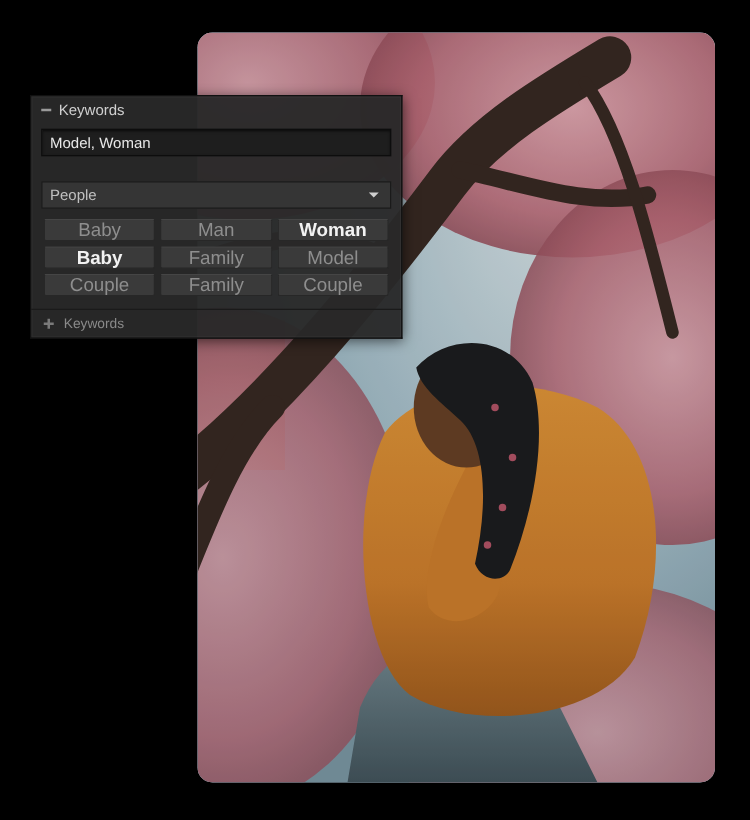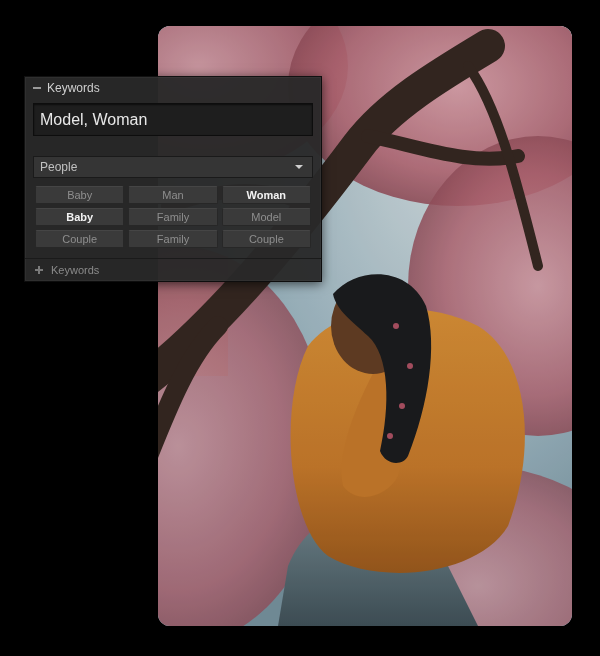--- a/index.html
+++ b/index.html
@@ -50,23 +50,23 @@
     }
     .panel-title { color: #cfcfcf; font-size: 12px; }
     .panel-body { padding: 4px 8px 8px 8px; }
     .keyword-input {
       width: 100%;
       background: #1e1e1e;
       border: 1px solid #0d0d0d;
       box-shadow: inset 0 1px 2px rgba(0,0,0,0.6);
       color: #e8e8e8;
       padding: 3px 6px;
-      font-size: 16px;
+      font-size: 12px;
       font-family: inherit;
-      height: 33px;
+      height: 22px;
     }
     .dropdown {
       margin-top: 20px;
       width: 100%;
       background: #353535;
       border: 1px solid #1a1a1a;
       height: 22px;
       display: flex;
       align-items: center;
       justify-content: space-between;
@@ -88,21 +88,21 @@
     .tag {
       background: #3a3a3a;
       border: 1px solid #272727;
       border-top-color: #454545;
       color: #8e8e8e;
       height: 18px;
       display: flex;
       align-items: center;
       justify-content: center;
       border-radius: 2px;
-      font-size: 11px;
+      font-size: 15px;
       cursor: pointer;
     }
     .tag.selected { color: #f2f2f2; font-weight: 600; }
     .panel-footer {
       border-top: 1px solid #1a1a1a;
       padding: 5px 8px;
       display: flex;
       align-items: center;
       color: #8a8a8a;
       font-size: 11px;

